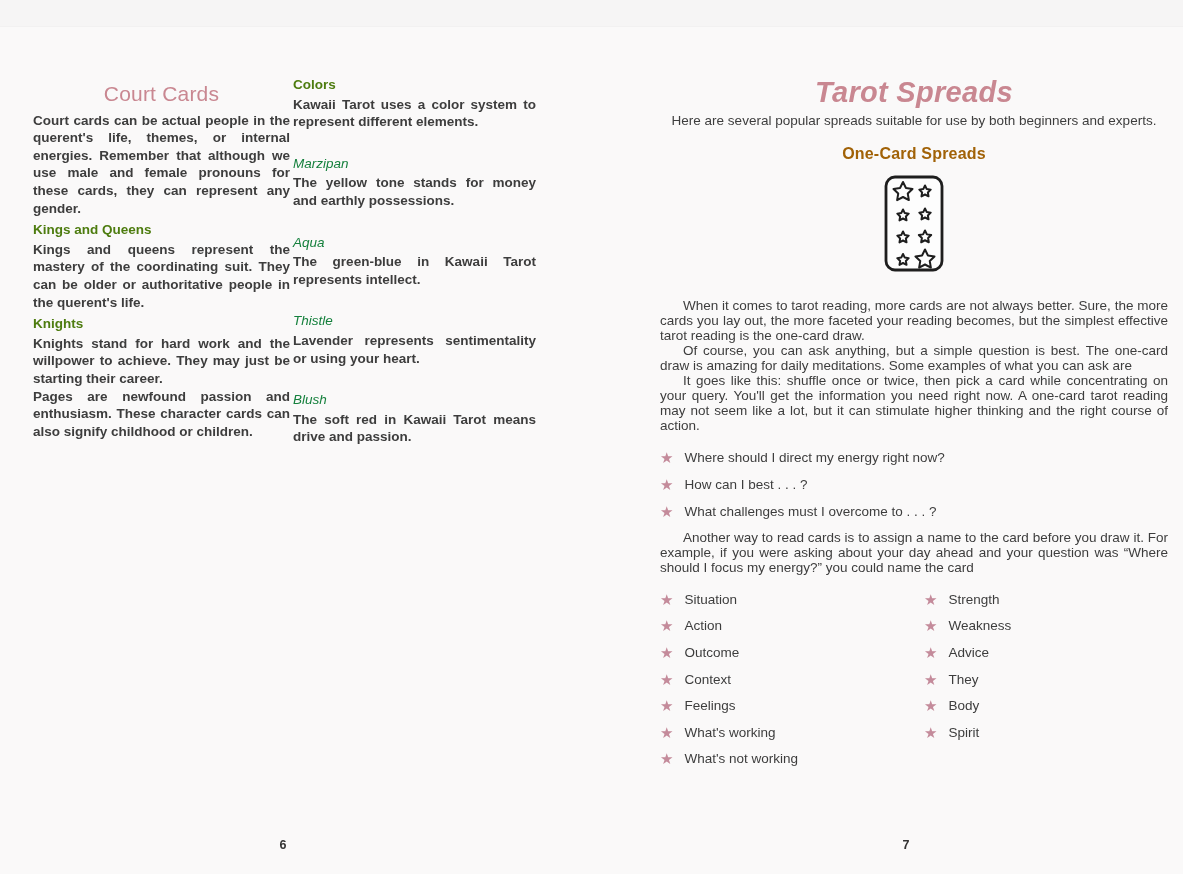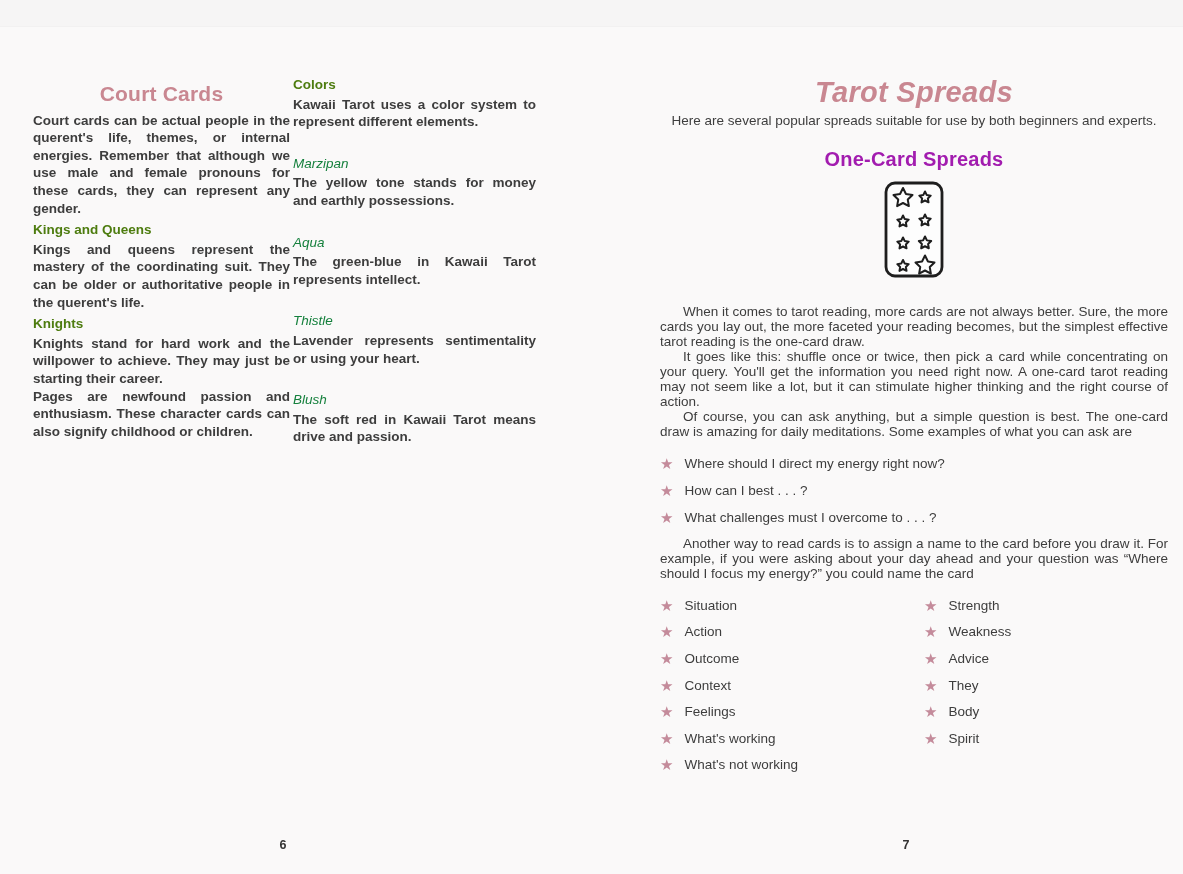--- a/index.html
+++ b/index.html
@@ -9,27 +9,27 @@
     font-family:"Liberation Sans",sans-serif;
     color:#3d3d3d;
   }
   .top-strip{position:absolute;top:0;left:0;width:1183px;height:26px;background:#f6f5f5;border-bottom:1px solid #f2f1f1;}
   .col{position:absolute;font-size:13.5px;line-height:17.6px;}
   .col1{left:33px;top:85px;width:257px;}
   .col2{left:293px;top:76px;width:243px;}
   .rightcol{left:660px;top:84px;width:508px;}
   h1,h2,h3,p,ul{margin:0;padding:0;}
   .big-title{font-size:29px;font-weight:700;color:#c98791;text-align:center;letter-spacing:.3px;margin-bottom:10px;font-style:italic;}
-  .page-title{font-size:21px;font-weight:700;color:#c98791;text-align:center;letter-spacing:.2px;margin-bottom:9px;}
-  .mid-title{font-size:20px;font-weight:700;color:#a21caf;text-align:center;letter-spacing:.2px;margin-bottom:12px;}
+  .page-title{font-size:21px;font-weight:400;color:#c98791;text-align:center;letter-spacing:.2px;margin-bottom:9px;}
+  .mid-title{font-size:16px;font-weight:700;color:#a16207;text-align:center;letter-spacing:.2px;margin-bottom:12px;}
   .subhead{font-size:13.5px;font-weight:700;color:#4d7c0f;margin:4px 0 2px;}
   .subhead.first{margin-top:0;}
   .just{text-align:justify;font-weight:bold;}
   .entry-name{font-style:italic;font-size:13.5px;color:#15803d;margin:24px 0 2px;}
-  .subtitle{font-size:13.5px;text-align:center;margin-bottom:22px;color:#3d3d3d;}
+  .subtitle{font-size:13.5px;text-align:center;margin-bottom:16px;color:#3d3d3d;}
   .card-svg{display:block;margin:0 auto 26px;}
   .ind{text-indent:1.7em;text-align:justify;font-size:13.5px;line-height:15px;}
   .qlist{list-style:none;margin:16px 0 5px;}
   .qlist li{display:flex;align-items:baseline;gap:11px;margin-bottom:9px;line-height:18px;}
   .star{color:#c48b9b;font-size:15px;line-height:1;position:relative;top:1px;flex:0 0 auto;}
   .names{display:grid;grid-template-columns:264px 1fr;margin-top:16px;}
   .names ul{list-style:none;}
   .names li{display:flex;align-items:baseline;gap:11px;margin-bottom:8.6px;line-height:18px;}
   .pagenum{position:absolute;top:838px;width:24px;text-align:center;font-size:12.5px;font-weight:700;color:#333;}
   .pn-left{left:271px;}
@@ -84,22 +84,22 @@
     <use href="#st" transform="translate(41,16.5) scale(0.6)"></use>
     <use href="#st" transform="translate(19,40.5) scale(0.6)"></use>
     <use href="#st" transform="translate(41,39.5) scale(0.6)"></use>
     <use href="#st" transform="translate(19,62.5) scale(0.6)"></use>
     <use href="#st" transform="translate(41,62) scale(0.65)"></use>
     <use href="#st" transform="translate(19,85) scale(0.6)"></use>
     <use href="#st" transform="translate(41,84.5) scale(1)"></use>
   </svg>
 
   <p class="ind">When it comes to tarot reading, more cards are not always better. Sure, the more cards you lay out, the more faceted your reading becomes, but the simplest effective tarot reading is the one-card draw.</p>
+  <p class="ind">Of course, you can ask anything, but a simple question is best. The one-card draw is amazing for daily meditations. Some examples of what you can ask are</p>
   <p class="ind">It goes like this: shuffle once or twice, then pick a card while concentrating on your query. You'll get the information you need right now. A one-card tarot reading may not seem like a lot, but it can stimulate higher thinking and the right course of action.</p>
-  <p class="ind">Of course, you can ask anything, but a simple question is best. The one-card draw is amazing for daily meditations. Some examples of what you can ask are</p>
 
   <ul class="qlist">
     <li>
       <span class="star">★</span>
       <span>Where should I direct my energy right now?</span>
     </li>
     <li>
       <span class="star">★</span>
       <span>How can I best . . . ?</span>
     </li>

